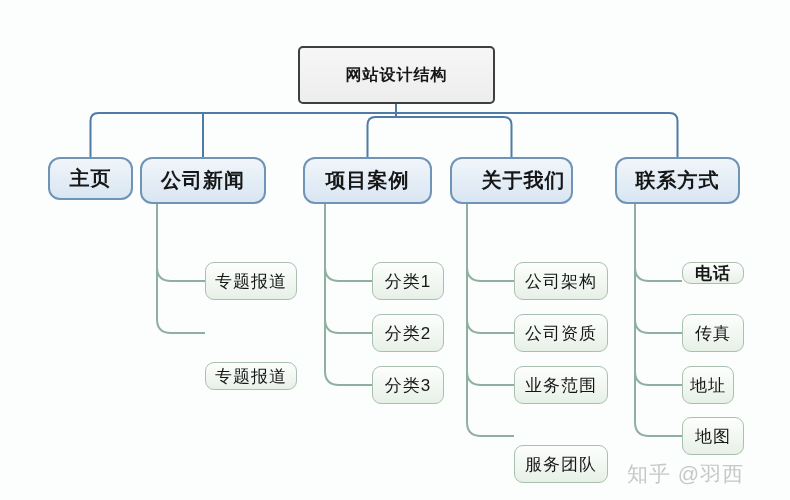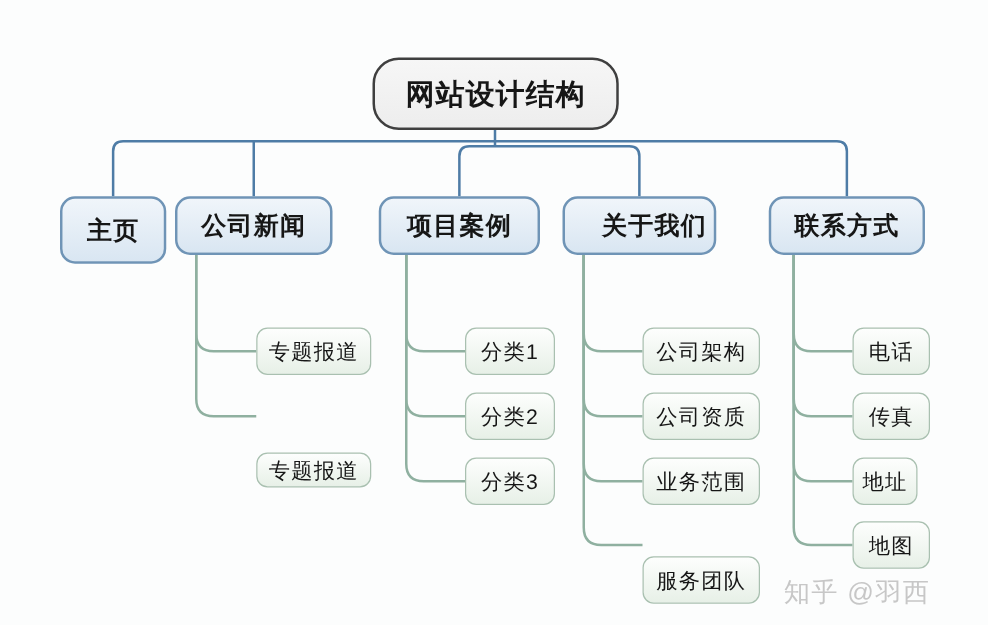--- a/index.html
+++ b/index.html
@@ -8,23 +8,23 @@
     background:#fcfdfd;
     font-family:"Liberation Sans","DejaVu Sans",sans-serif;
   }
   #canvas{position:absolute;inset:0;width:790px;height:500px;}
   svg.wires{position:absolute;left:0;top:0;width:790px;height:500px;pointer-events:none;}
   .node{
     position:absolute;display:flex;align-items:center;justify-content:center;
     box-sizing:border-box;color:#161616;white-space:nowrap;
   }
   .root-node{
-    border:2px solid #3f3f3f;border-radius:21px;
+    border:2px solid #3f3f3f;border-radius:5px;
     background:linear-gradient(180deg,#f6f6f6 0%,#ededed 100%);
-    font-size:23px;font-weight:600;letter-spacing:1px;
+    font-size:16px;font-weight:600;letter-spacing:1px;
   }
   .l1-node{
     border:2px solid #6f94b6;border-radius:12px;
     background:linear-gradient(180deg,#f0f5fa 0%,#d9e6f2 100%);
     font-size:20px;font-weight:600;letter-spacing:1px;
   }
   .l2-node{
     border:1.5px solid #a9c0b0;border-radius:9px;
     background:linear-gradient(180deg,#fdfefd 0%,#e7f0e7 100%);
     font-size:17px;font-weight:500;letter-spacing:1px;
@@ -60,37 +60,37 @@
       <path d="M467 204 V422 Q467 436 481 436 H514"></path>
       <path d="M635 204 V267 Q635 281 649 281 H682"></path>
       <path d="M635 204 V319 Q635 333 649 333 H682"></path>
       <path d="M635 204 V371 Q635 385 649 385 H682"></path>
       <path d="M635 204 V422 Q635 436 649 436 H682"></path>
     </g>
   </svg>
 
   <div class="node root-node" style="left:298px;top:46px;width:197px;height:58px;">网站设计结构</div>
 
-  <div class="node l1-node" style="left:48px;top:157px;width:85px;height:54px;">主页</div>
+  <div class="node l1-node" style="left:48px;top:157px;width:85px;height:43px;">主页</div>
   <div class="node l1-node" style="left:140px;top:157px;width:126px;height:47px;">公司新闻</div>
   <div class="node l1-node" style="left:303px;top:157px;width:129px;height:47px;">项目案例</div>
   <div class="node l1-node" style="left:450px;top:157px;width:123px;height:47px;padding-left:24px;">关于我们</div>
   <div class="node l1-node" style="left:615px;top:157px;width:125px;height:47px;">联系方式</div>
 
   <div class="node l2-node" style="left:205px;top:262px;width:92px;height:38px;">专题报道</div>
   <div class="node l2-node" style="left:205px;top:314px;width:92px;height:28px;margin-top:48px;">专题报道</div>
 
   <div class="node l2-node" style="left:372px;top:262px;width:72px;height:38px;">分类1</div>
   <div class="node l2-node" style="left:372px;top:314px;width:72px;height:38px;">分类2</div>
   <div class="node l2-node" style="left:372px;top:366px;width:72px;height:38px;">分类3</div>
 
   <div class="node l2-node" style="left:514px;top:262px;width:94px;height:38px;">公司架构</div>
   <div class="node l2-node" style="left:514px;top:314px;width:94px;height:38px;">公司资质</div>
   <div class="node l2-node" style="left:514px;top:366px;width:94px;height:38px;">业务范围</div>
   <div class="node l2-node" style="left:514px;top:417px;width:94px;height:38px;margin-top:28px;">服务团队</div>
 
-  <div class="node l2-node" style="left:682px;top:262px;width:62px;height:38px;">电话</div>
+  <div class="node l2-node" style="left:682px;top:262px;width:62px;height:22px;font-weight:bold;">电话</div>
   <div class="node l2-node" style="left:682px;top:314px;width:62px;height:38px;">传真</div>
   <div class="node l2-node" style="left:682px;top:366px;width:52px;height:38px;">地址</div>
   <div class="node l2-node" style="left:682px;top:417px;width:62px;height:38px;">地图</div>
 
   <div class="watermark">知乎 @羽西</div>
 </div>
 
 </body></html>

